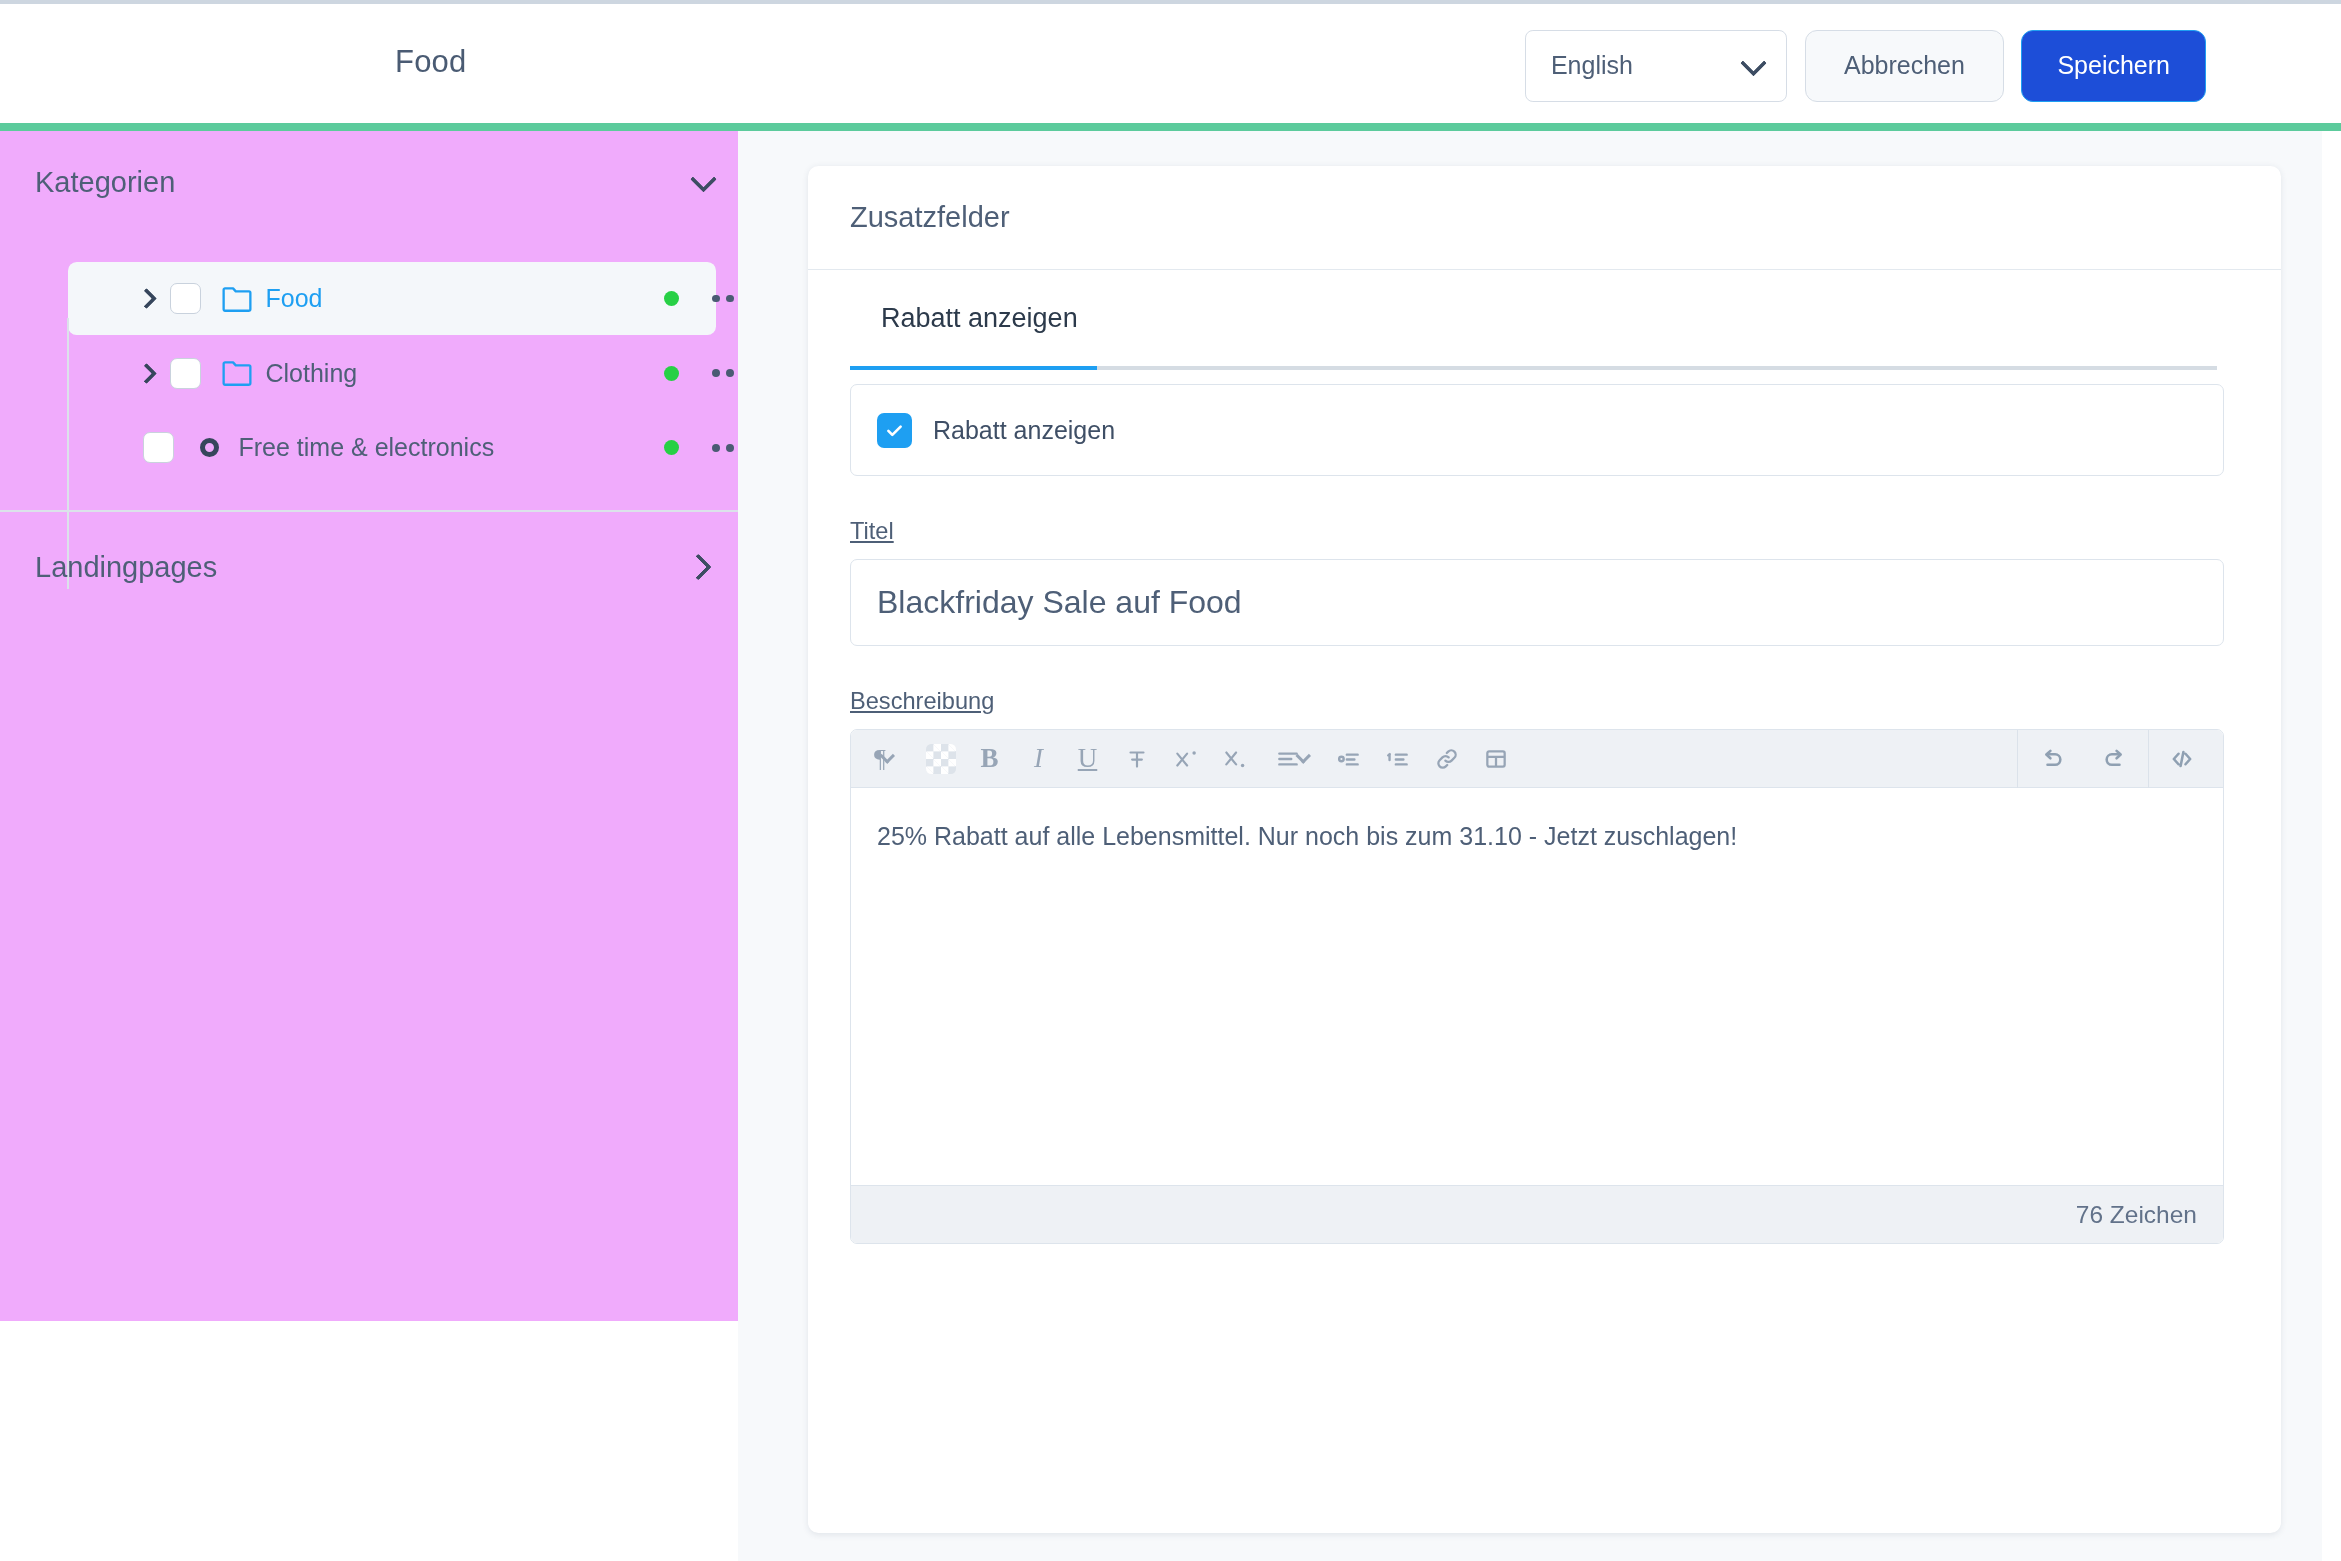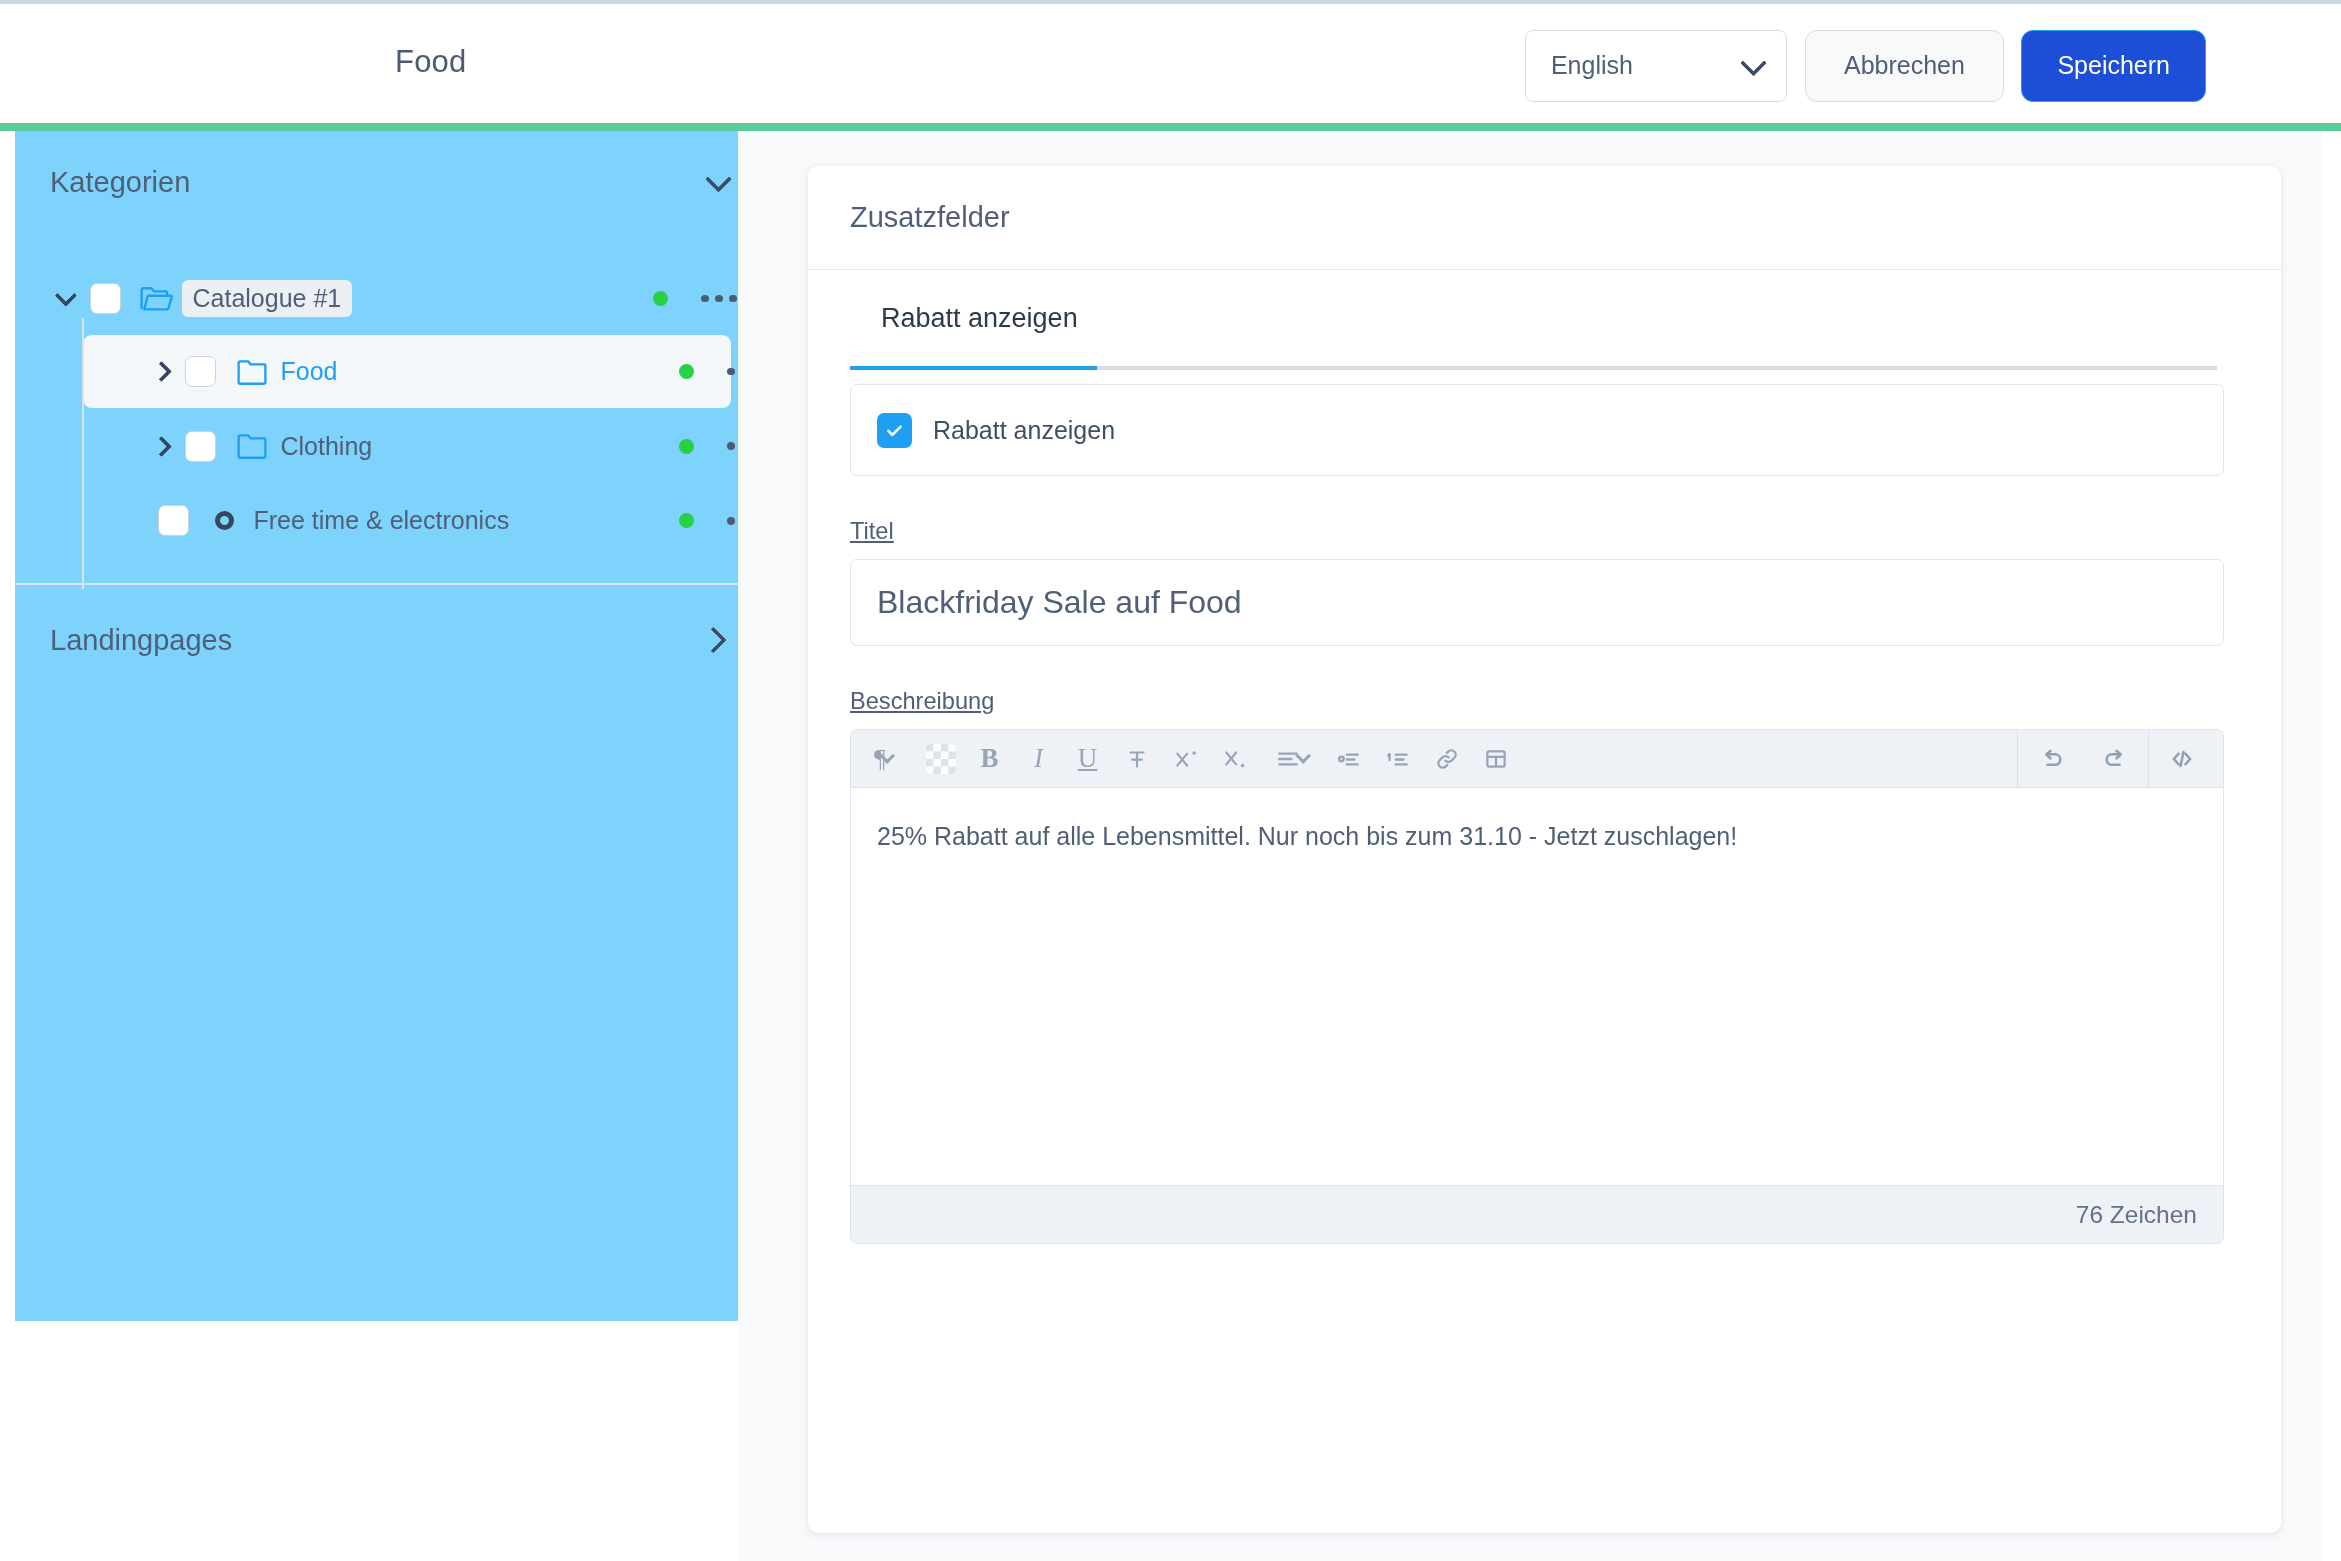--- a/index.html
+++ b/index.html
@@ -64,21 +64,21 @@
     position: absolute; top: 123px; left: 0; width: 2342px; height: 7.9px;
     background: #5ccb9c;
   }
 
   
   .body-wrap {
     position: absolute; top: 131px; left: 0; width: 2342px; height: 1430px;
   }
   .sidebar {
     position: absolute; left: 0; top: 0; width: 758px; height: 1190px;
-    background: #7dd3fc; border-right: 1.7px solid #dbe2ea; margin-left: 15px;
+    background: #f0abfc; border-right: 1.7px solid #dbe2ea;
   }
   .main-area {
     position: absolute; left: 738px; top: 0; width: 1584px; height: 1430px;
     background: #f7f9fb;
   }
 
   
   .sec {
     position: relative; width: 758px;
   }
@@ -276,41 +276,20 @@
   <div class="sidebar">
 
     <div class="sec">
       <div class="sec-head">
         <span class="sec-title">Kategorien</span>
         <span class="sec-caret caret-down"></span>
       </div>
 
       <div class="tree">
 
-        <div class="tree-row" style="padding-left:31px;">
-          <span class="tw-expander">
-              <span class="exp-dn"></span>
-            </span>
-          <span class="tw-check"></span>
-          <span class="tw-icon">
-            <svg width="33" height="28" viewBox="0 0 24 20">
-              <path d="M1.2 17.5V3.2a1 1 0 0 1 1-1h6.1l2 2.2h8.4a1 1 0 0 1 1 1v1.6" fill="none" stroke="#1e9ff2" stroke-width="1.7" stroke-linejoin="round"></path>
-              <path d="M3.1 17.6 5.4 8.4a1 1 0 0 1 1-.75h16.1a.6.6 0 0 1 .58.78l-2.4 8.4a1 1 0 0 1-.96.72H3.1z" fill="none" stroke="#1e9ff2" stroke-width="1.7" stroke-linejoin="round"></path>
-            </svg>
-          </span>
-          <span class="tw-label pill">Catalogue #1</span>
-          <span class="tw-right">
-            <span class="dot-status"></span>
-            <span class="dots-menu">
-                <i></i>
-                <i></i>
-                <i></i>
-              </span>
-          </span>
-        </div>
 
         <div class="tree-row selected" style="padding-left:58px; margin-left:68px; width:648px;">
           <span class="tw-expander">
               <span class="exp-rt"></span>
             </span>
           <span class="tw-check"></span>
           <span class="tw-icon">
             <svg width="30" height="28" viewBox="0 0 22 20">
               <path d="M1.2 17.6V3.2a1 1 0 0 1 1-1h5.9l2 2.2h9.7a1 1 0 0 1 1 1v12.2a1 1 0 0 1-1 1H2.2a1 1 0 0 1-1-1z" fill="none" stroke="#1e9ff2" stroke-width="1.7" stroke-linejoin="round"></path>
             </svg>

